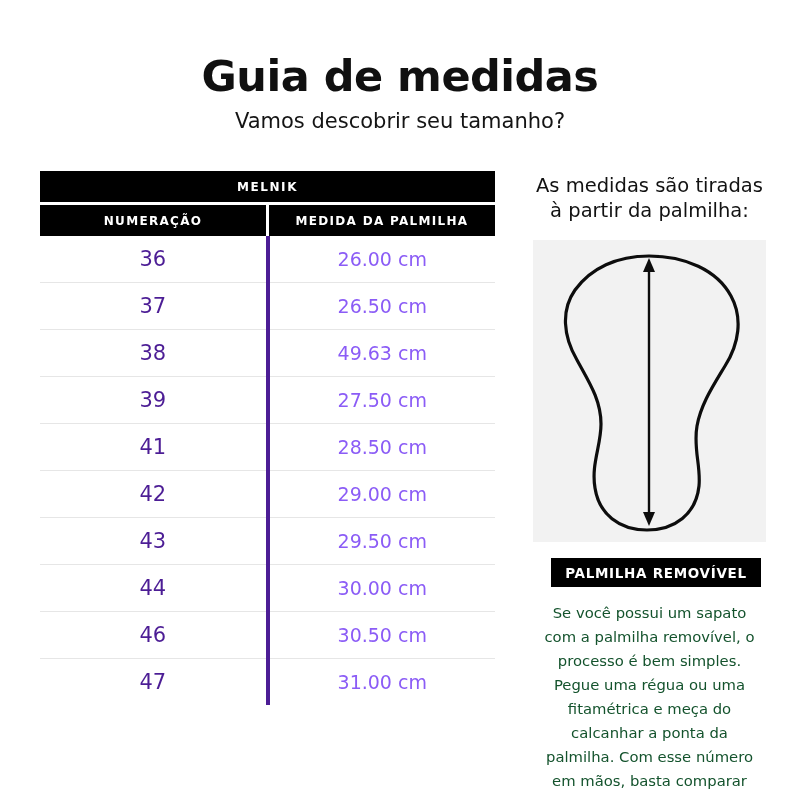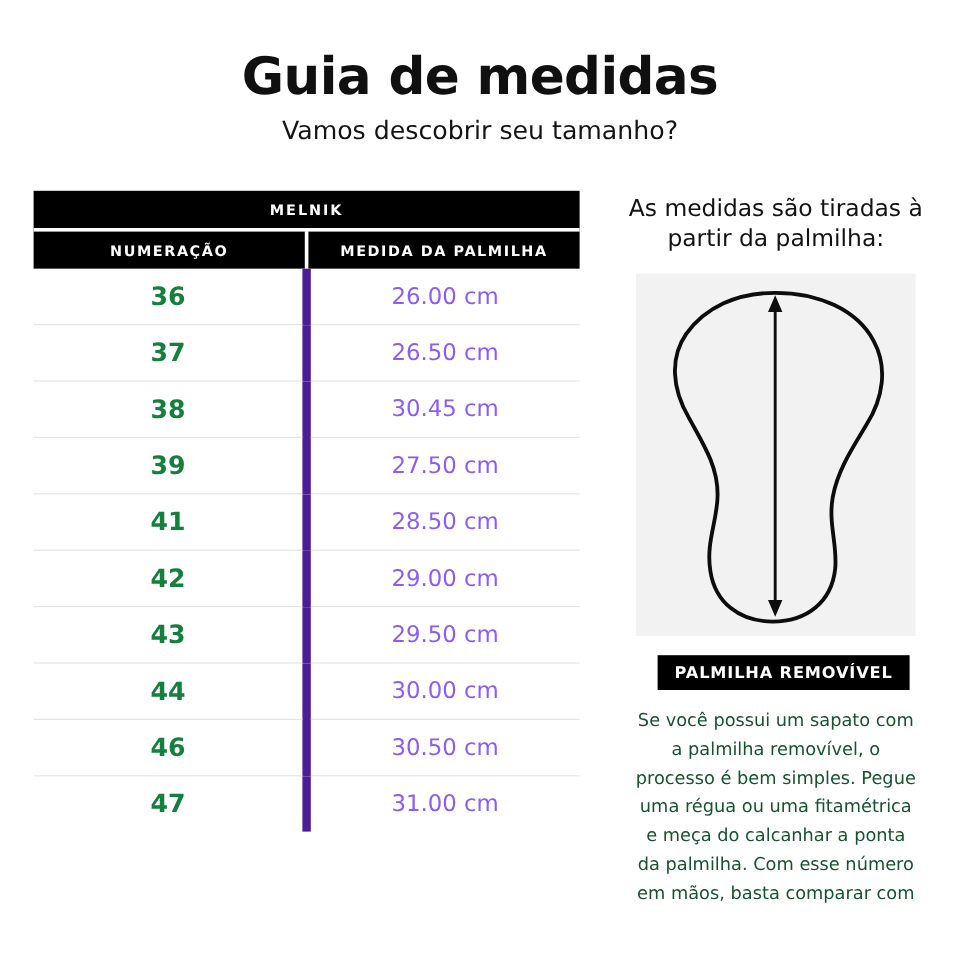--- a/index.html
+++ b/index.html
@@ -8,21 +8,21 @@
     height: 800px;
     background: #ffffff;
     font-family: "DejaVu Sans", sans-serif;
     color: #111111;
     overflow: hidden;
   }
   .page {
     position: relative;
     width: 800px;
     height: 580px;
-    padding: 0;
+    padding: 12px;
   }
 
   
   .header {
     text-align: center;
     padding-top: 42px;
   }
   .title {
     font-size: 43px;
     font-weight: 800;
@@ -77,23 +77,23 @@
   table.size-table th.col-head.first { border-right: 3px solid #ffffff; }
 
   table.size-table td {
     padding: 11px 0;
     text-align: center;
     border-bottom: 1px solid #e6e6e6;
     background: #ffffff;
   }
   table.size-table td.num {
     font-size: 21px;
-    font-weight: 700;
-    color: #15803d;
-    border-right: 7px solid #4c1d95;
+    font-weight: 400;
+    color: #4c1d95;
+    border-right: 4px solid #4c1d95;
   }
   table.size-table td.meas {
     font-size: 19px;
     font-weight: 400;
     color: #8b5cf6;
   }
   table.size-table tr:last-child td { border-bottom: none; }
 
   
   .side {
@@ -163,21 +163,21 @@
           <tr>
             <td class="num">36</td>
             <td class="meas">26.00 cm</td>
           </tr>
           <tr>
             <td class="num">37</td>
             <td class="meas">26.50 cm</td>
           </tr>
           <tr>
             <td class="num">38</td>
-            <td class="meas">30.45 cm</td>
+            <td class="meas">49.63 cm</td>
           </tr>
           <tr>
             <td class="num">39</td>
             <td class="meas">27.50 cm</td>
           </tr>
           <tr>
             <td class="num">41</td>
             <td class="meas">28.50 cm</td>
           </tr>
           <tr>

